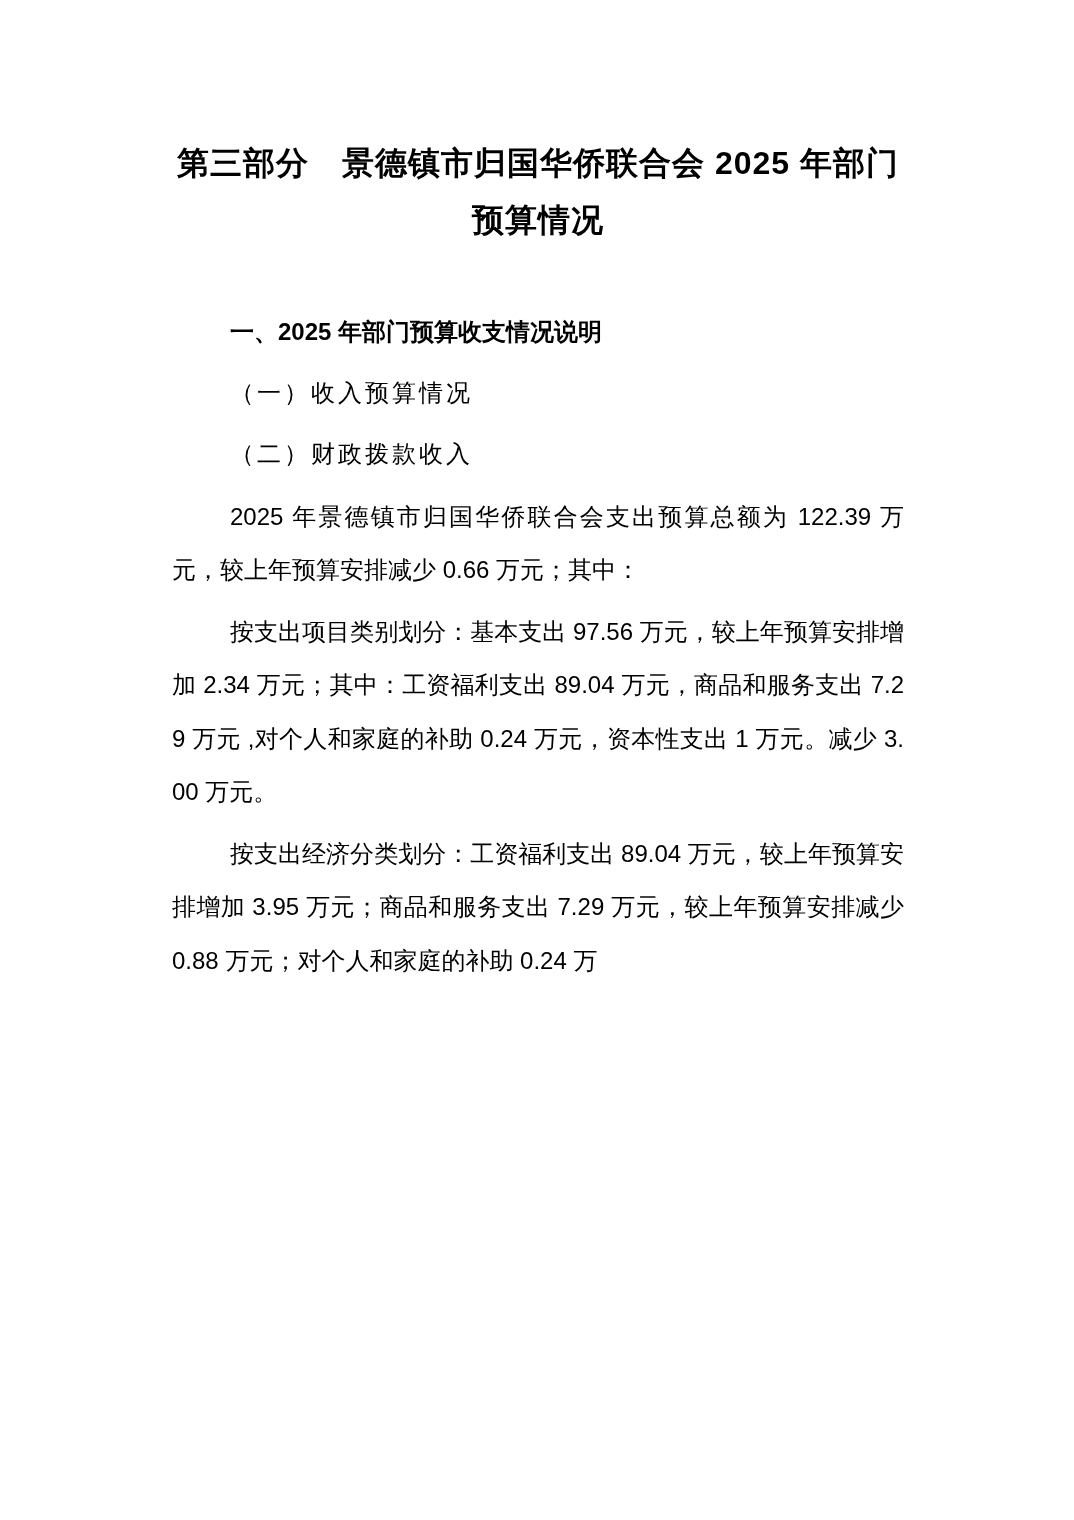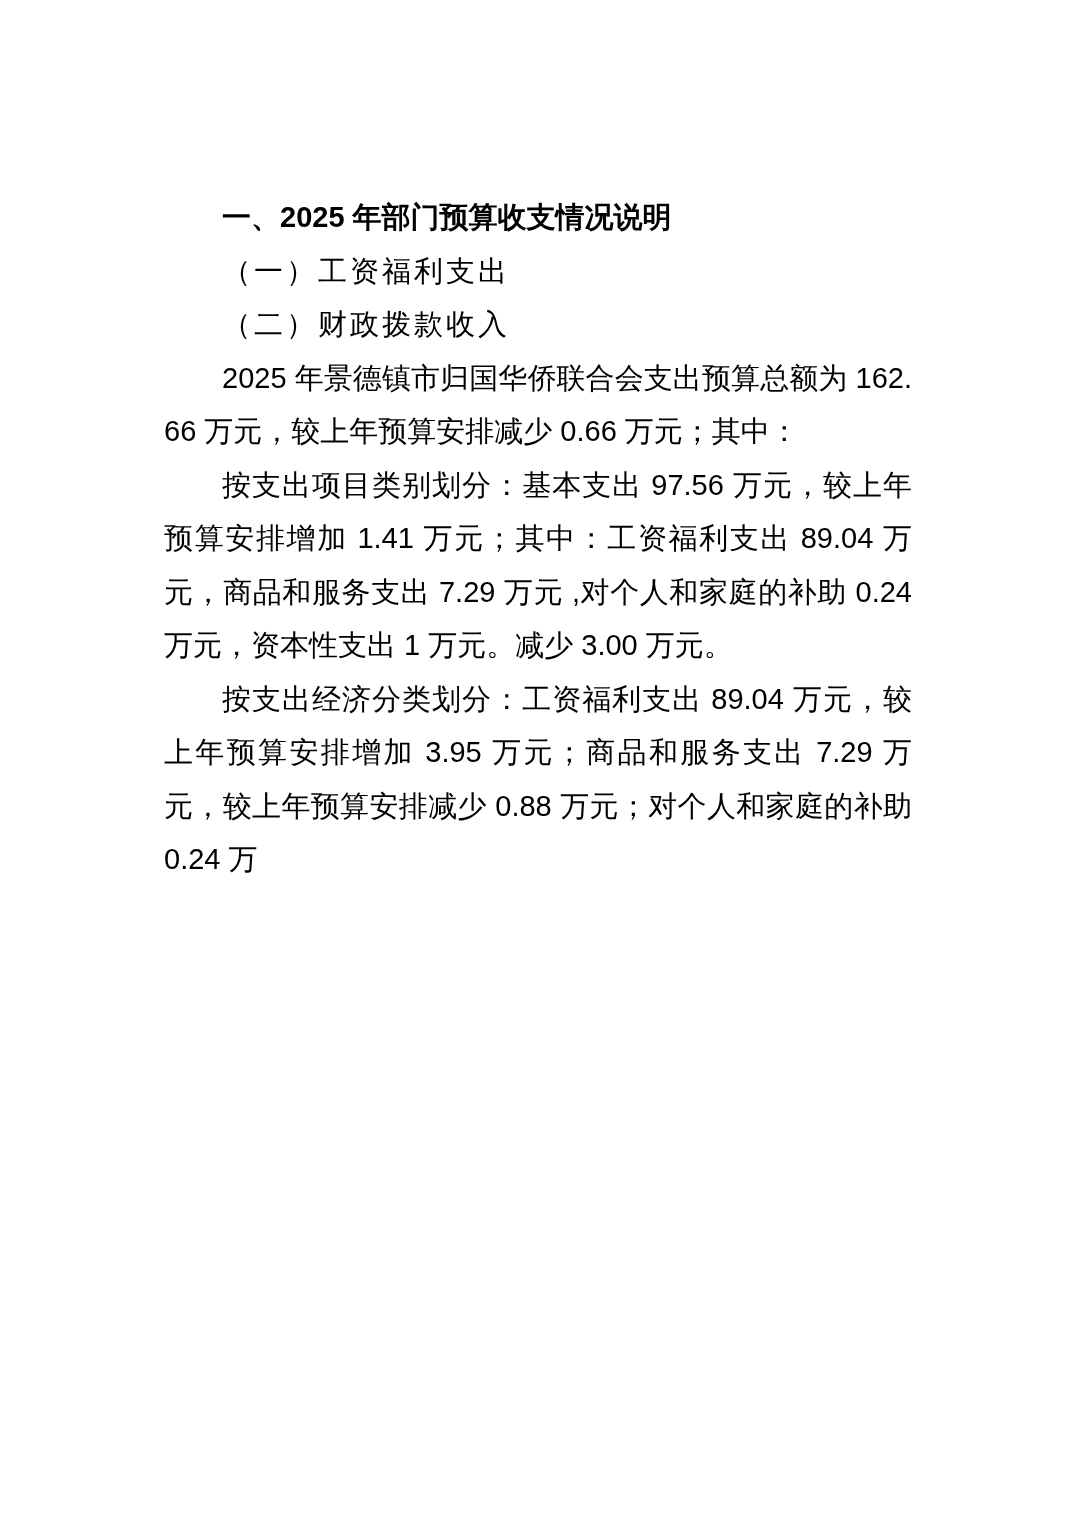--- a/index.html
+++ b/index.html
@@ -22,51 +22,52 @@
   }
   .doc-title {
     font-size: 32px;
     line-height: 57px;
     font-weight: 700;
     text-align: center;
     margin: 0 0 56px 0;
     letter-spacing: 1px;
   }
   .body-para {
-    margin: 0;
-    font-size: 29px;
+    margin: 8px;
+    font-size: 24px;
     line-height: 53.5px;
     text-align: justify;
     text-justify: inter-ideograph;
     text-indent: 58px;
     word-break: break-all;
   }
   .bold-heading { font-weight: 700; }
   .kaiti {
     font-family: "Liberation Serif", serif;
     letter-spacing: 3px;
   }
 </style>
 </head>
 <body>
 
 <div class="page">
   <div class="content">
 
     <div class="doc-title">
+      <div>第三部分　景德镇市归国华侨联合会 2025 年部门预算情况</div>
     </div>
 
     <p class="body-para bold-heading">一、2025 年部门预算收支情况说明</p>
 
-    <p class="body-para kaiti">（一）工资福利支出</p>
+    <p class="body-para kaiti">（一）收入预算情况</p>
 
 
     <p class="body-para kaiti">（二）财政拨款收入</p>
 
-    <p class="body-para">2025 年景德镇市归国华侨联合会支出预算总额为 162.66 万元，较上年预算安排减少 0.66 万元；其中：</p>
+    <p class="body-para">2025 年景德镇市归国华侨联合会支出预算总额为 122.39 万元，较上年预算安排减少 0.66 万元；其中：</p>
 
-    <p class="body-para">按支出项目类别划分：基本支出 97.56 万元，较上年预算安排增加 1.41 万元；其中：工资福利支出 89.04 万元，商品和服务支出 7.29 万元 ,对个人和家庭的补助 0.24 万元，资本性支出 1 万元。减少 3.00 万元。</p>
+    <p class="body-para">按支出项目类别划分：基本支出 97.56 万元，较上年预算安排增加 2.34 万元；其中：工资福利支出 89.04 万元，商品和服务支出 7.29 万元 ,对个人和家庭的补助 0.24 万元，资本性支出 1 万元。减少 3.00 万元。</p>
 
 
     <p class="body-para">按支出经济分类划分：工资福利支出 89.04 万元，较上年预算安排增加 3.95 万元；商品和服务支出 7.29 万元，较上年预算安排减少 0.88 万元；对个人和家庭的补助 0.24 万</p>
 
   </div>
 </div>
 
 </body></html>

